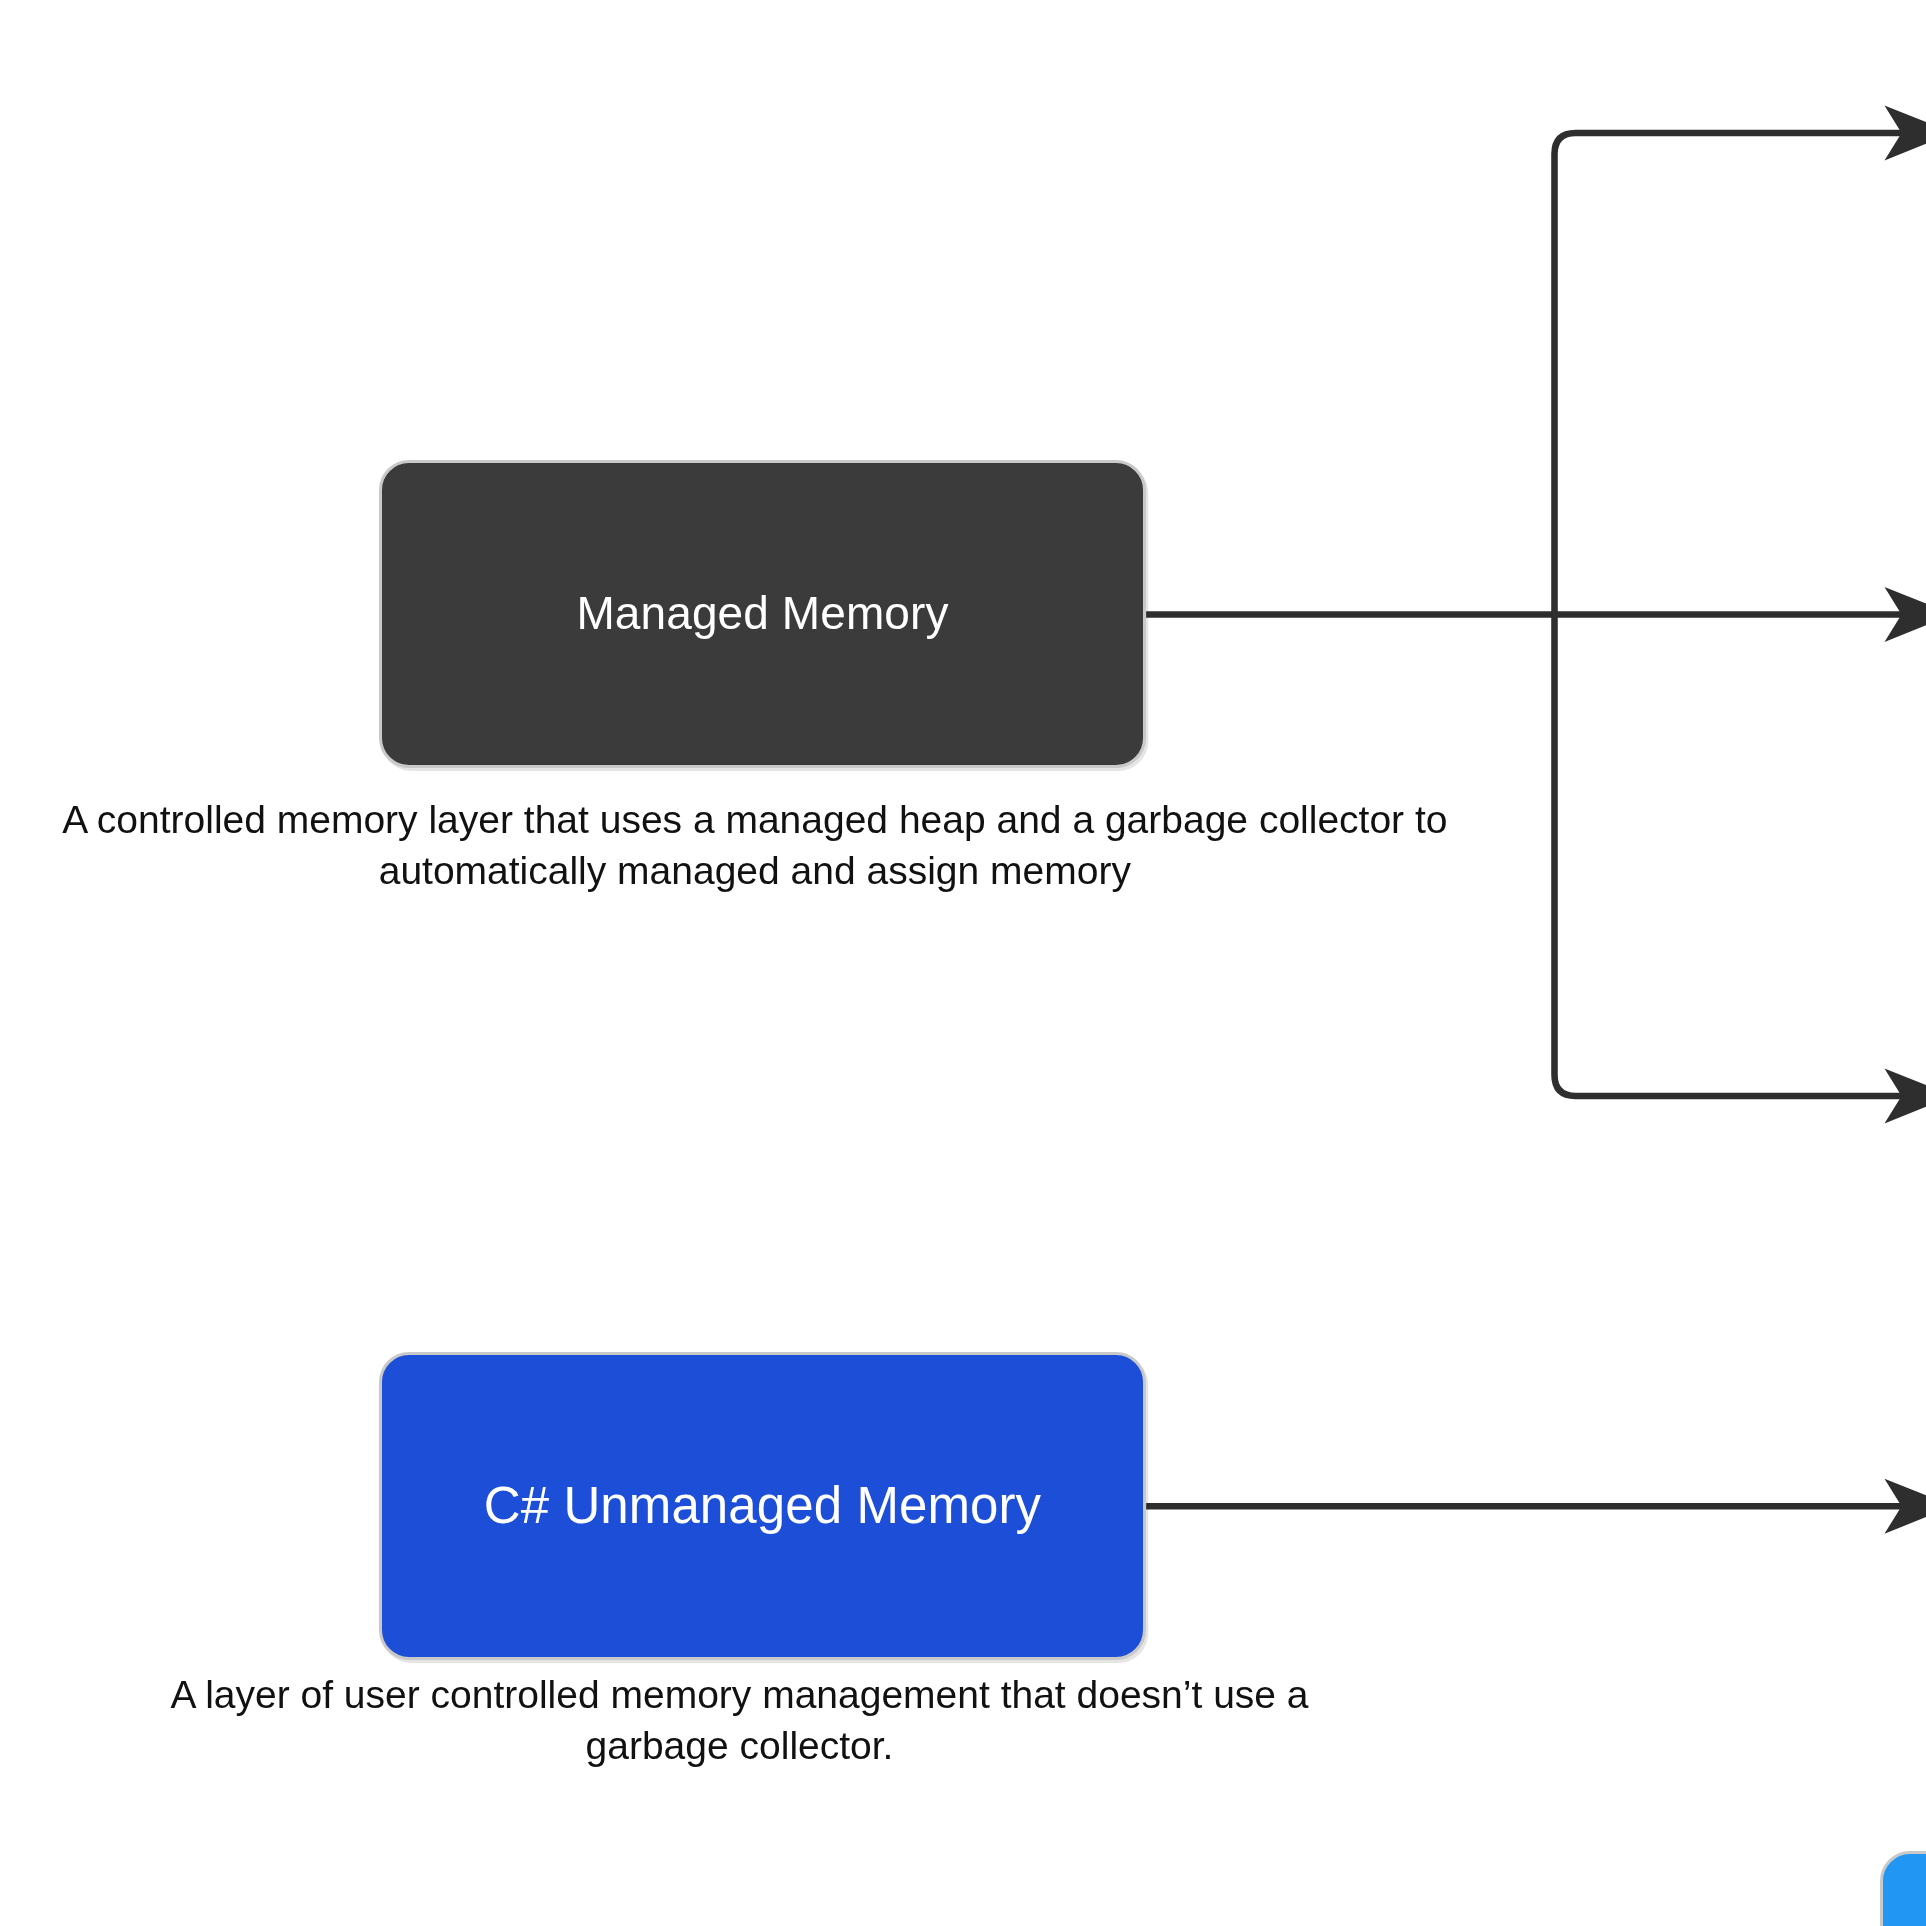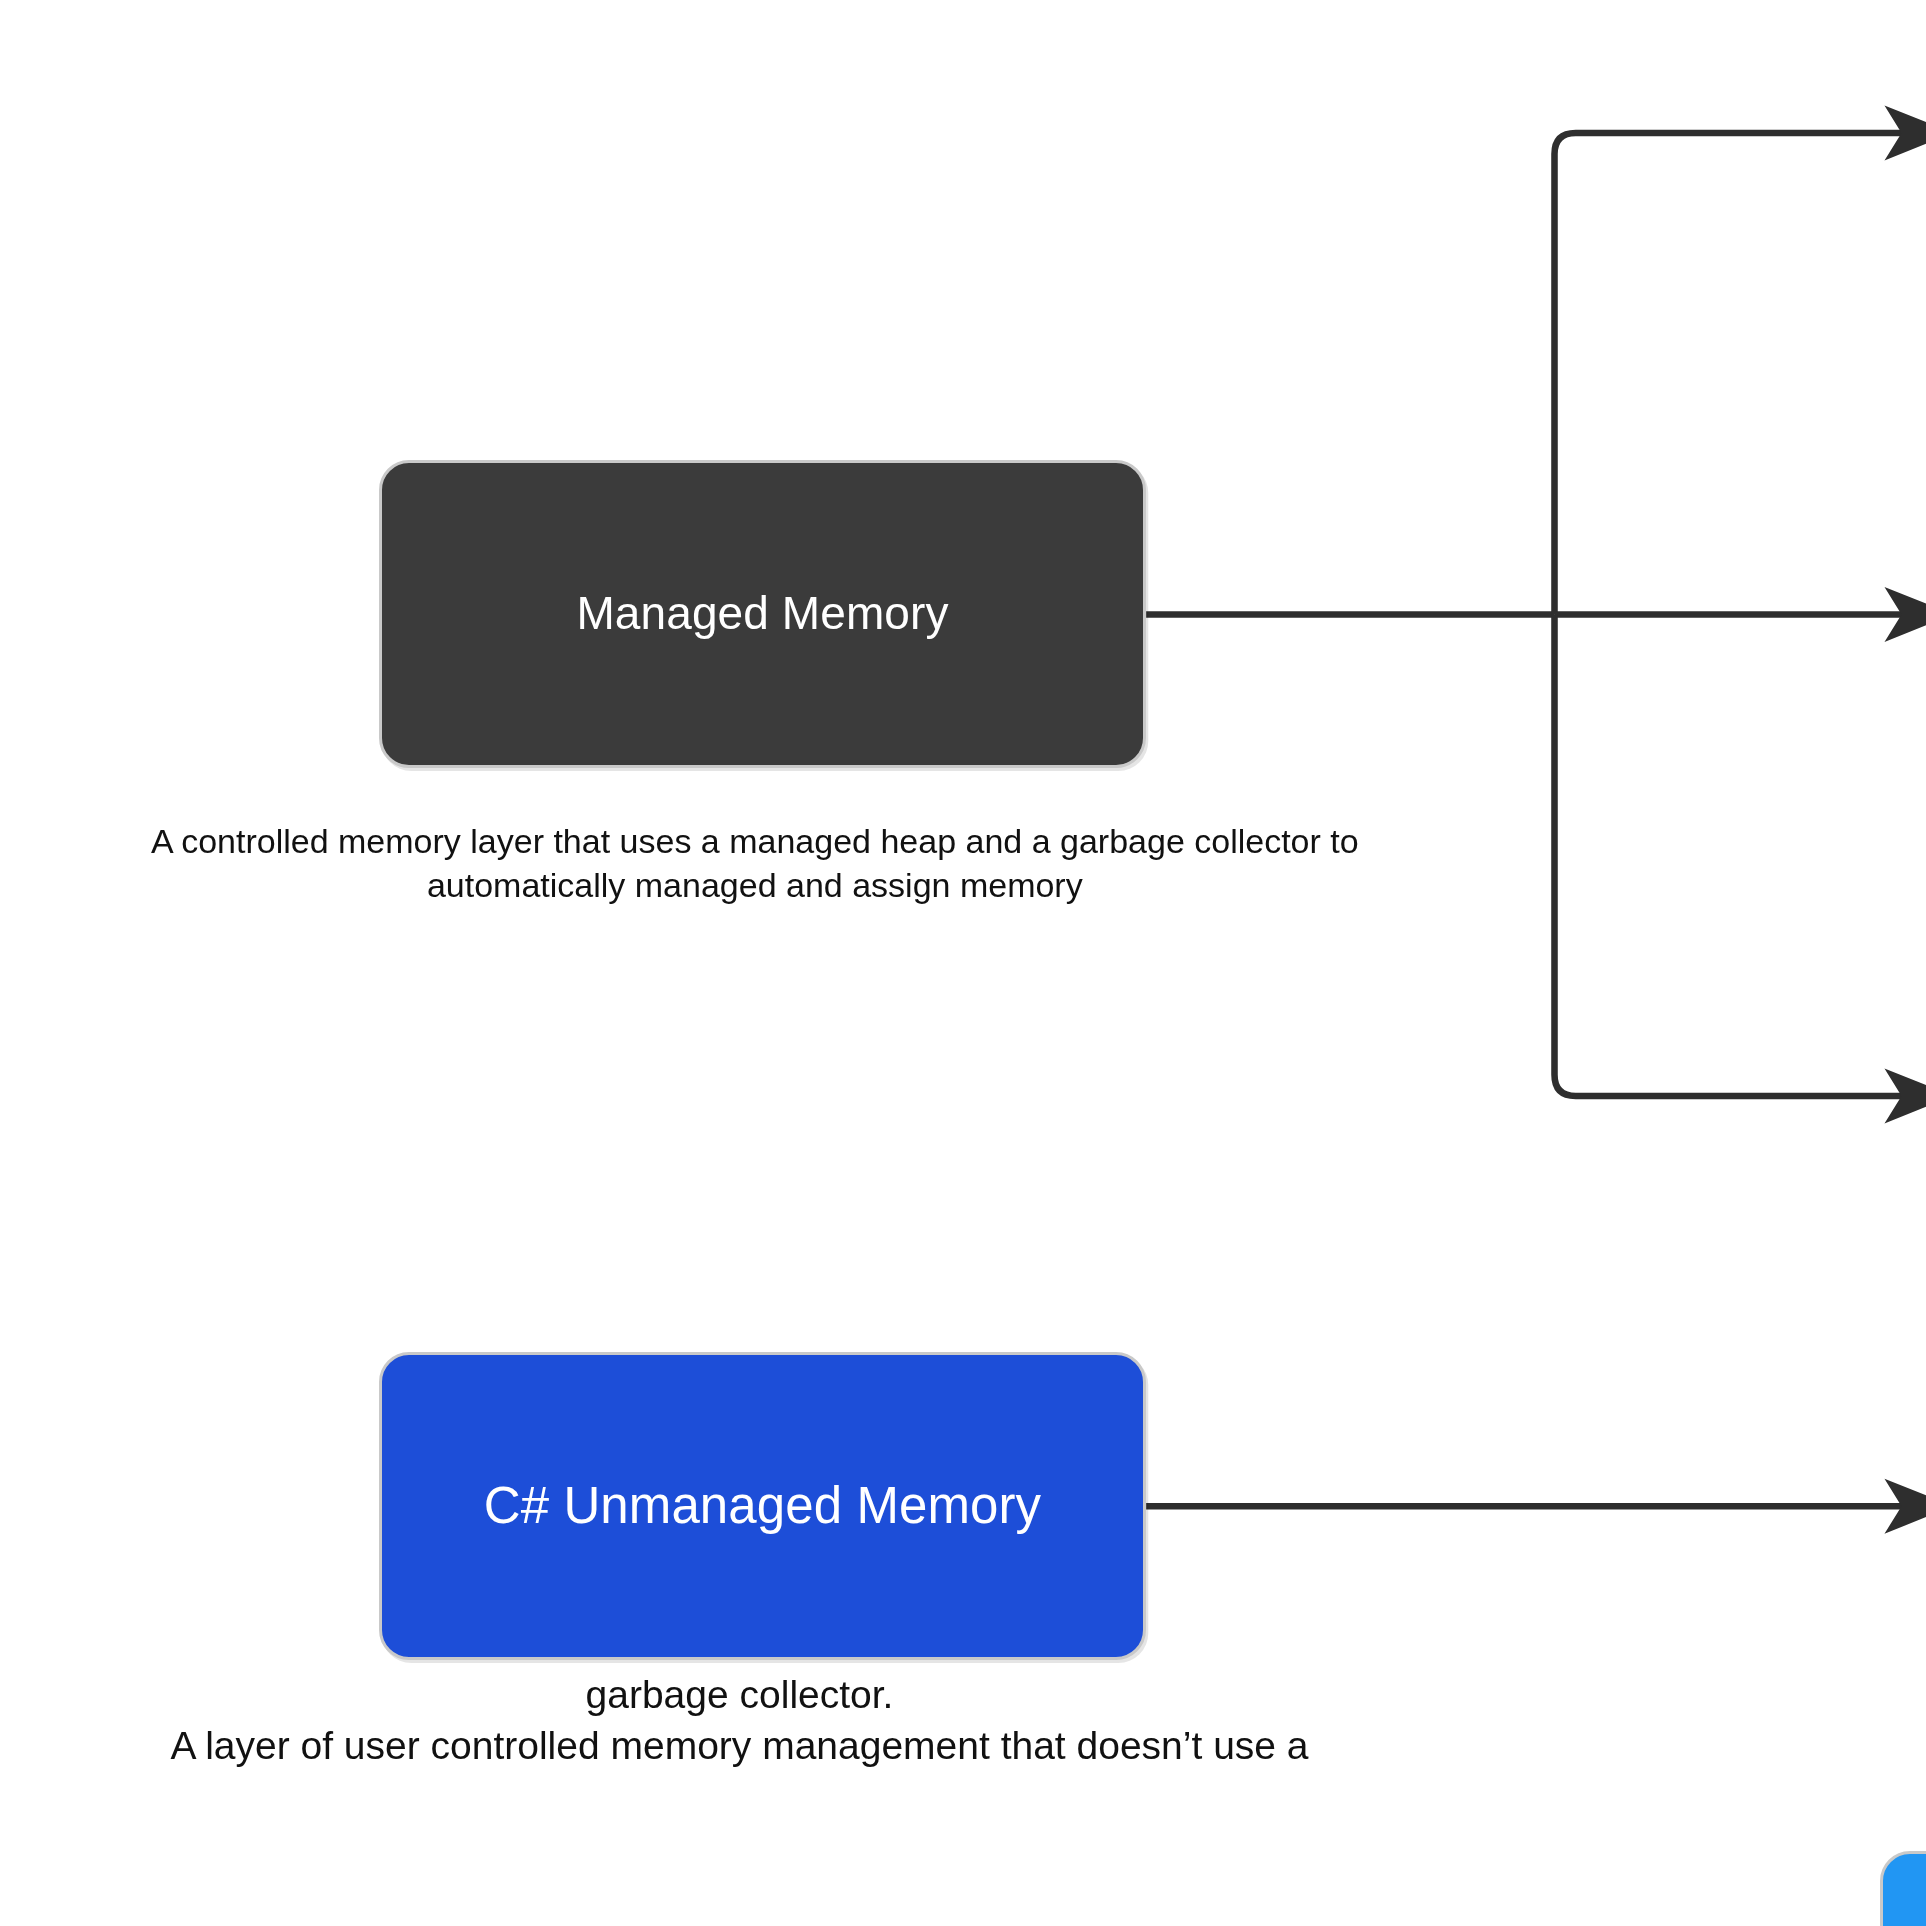--- a/index.html
+++ b/index.html
@@ -96,32 +96,32 @@
       <path d="M3885,5790 L3885,5180 Q3885,5125 3940,5125 L4995,5125" marker-end="url(#arrowhead)"></path>
 
       <path d="M3885,5790 L3885,6195 Q3885,6250 3940,6250 L4995,6250" marker-end="url(#arrowhead)"></path>
     </g>
   </svg>
 
   <div class="node dark" style="left:379px; top:460px; width:767px; height:308px; font-size:46px;">
     <span class="node-label">Managed Memory</span>
   </div>
 
-  <div class="caption" style="left:17.3px; top:819px; width:1475px; font-size:34px;">
+  <div class="caption" style="left:17.3px; top:795px; width:1475px; font-size:39px;">
     <div>A controlled memory layer that uses a managed heap and a garbage collector to</div>
     <div>automatically managed and assign memory</div>
   </div>
 
   <div class="node purple" style="left:379px; top:1352px; width:767px; height:308px; font-size:51px;">
     <span class="node-label">C# Unmanaged Memory</span>
   </div>
 
   <div class="caption" style="left:96px; top:1670px; width:1287px; font-size:39px;">
+    <div>A layer of user controlled memory management that doesn’t use a</div>
     <div>garbage collector.</div>
-    <div>A layer of user controlled memory management that doesn’t use a</div>
   </div>
 
   <div class="node blue" style="left:1880px; top:1851px; width:969px; height:247px; font-size:51px;">
     
   </div>
 
 </div>
 
 
 </body></html>

